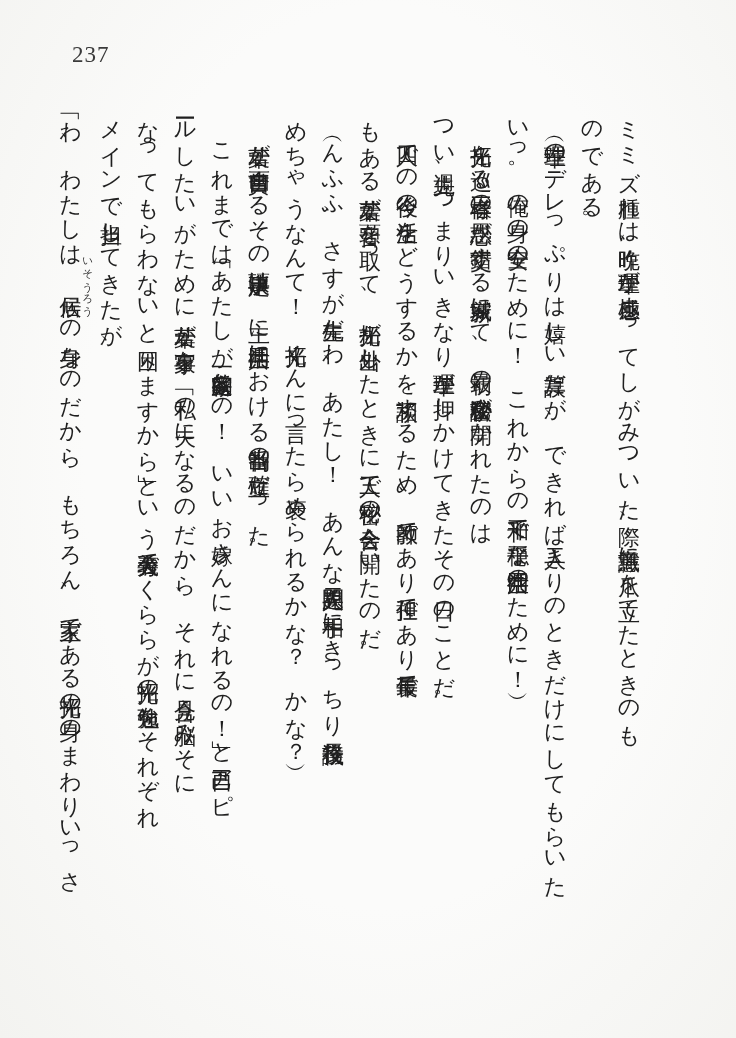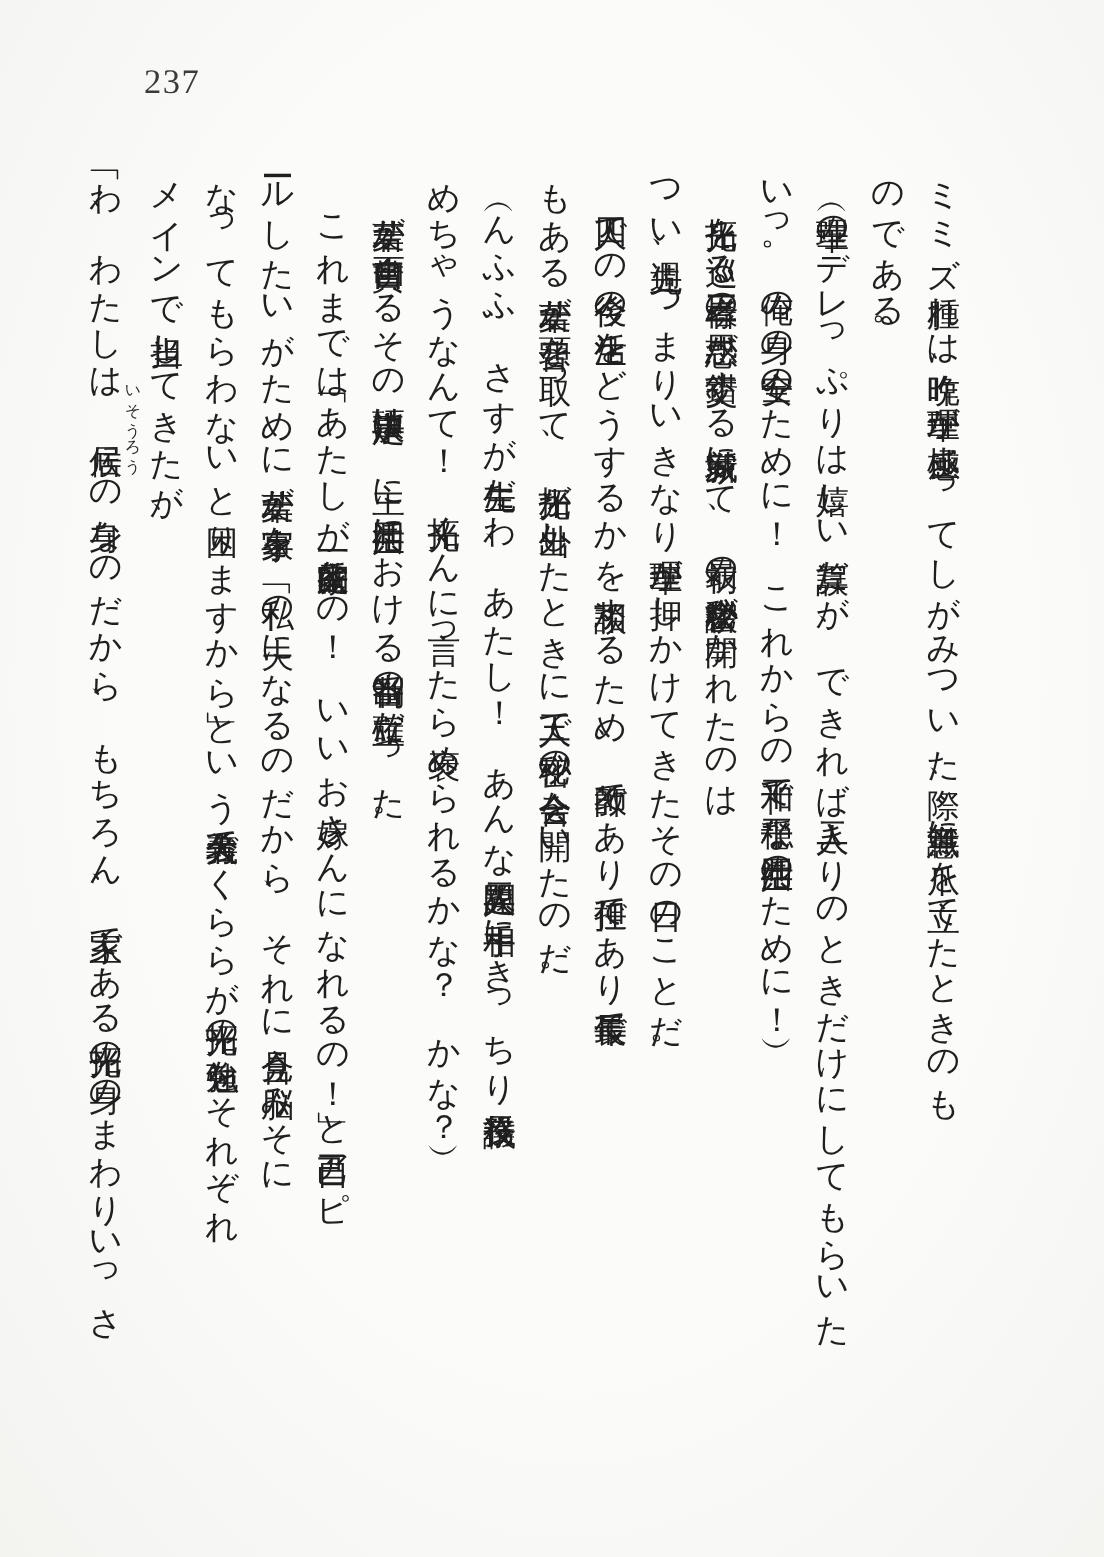--- a/index.html
+++ b/index.html
@@ -10,21 +10,21 @@
     position: relative;
     width: 736px;
     height: 1038px;
     overflow: hidden;
     background: radial-gradient(ellipse at 52% 44%, #fbfbfa 55%, #f3f3f0 100%);
     font-family: "Liberation Serif", "DejaVu Serif", serif;
   }
   .page-number {
     position: absolute;
     top: 42px;
-    left: 96px;
+    left: 72px;
     font-size: 23px;
     letter-spacing: 1px;
     color: #3a3a3a;
   }
   .text-block {
     position: absolute;
     top: 106px;
     right: 88px;
     height: 858px;
     writing-mode: vertical-rl;

